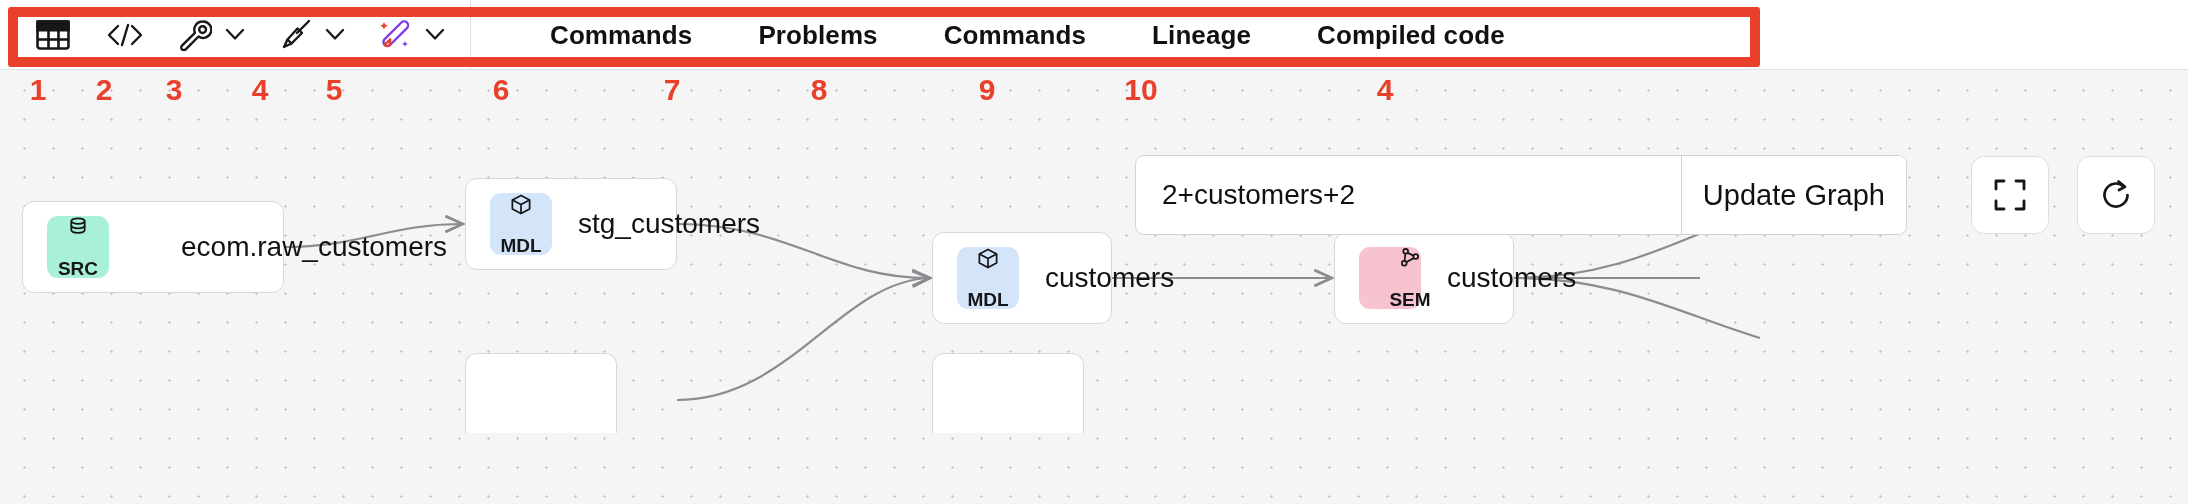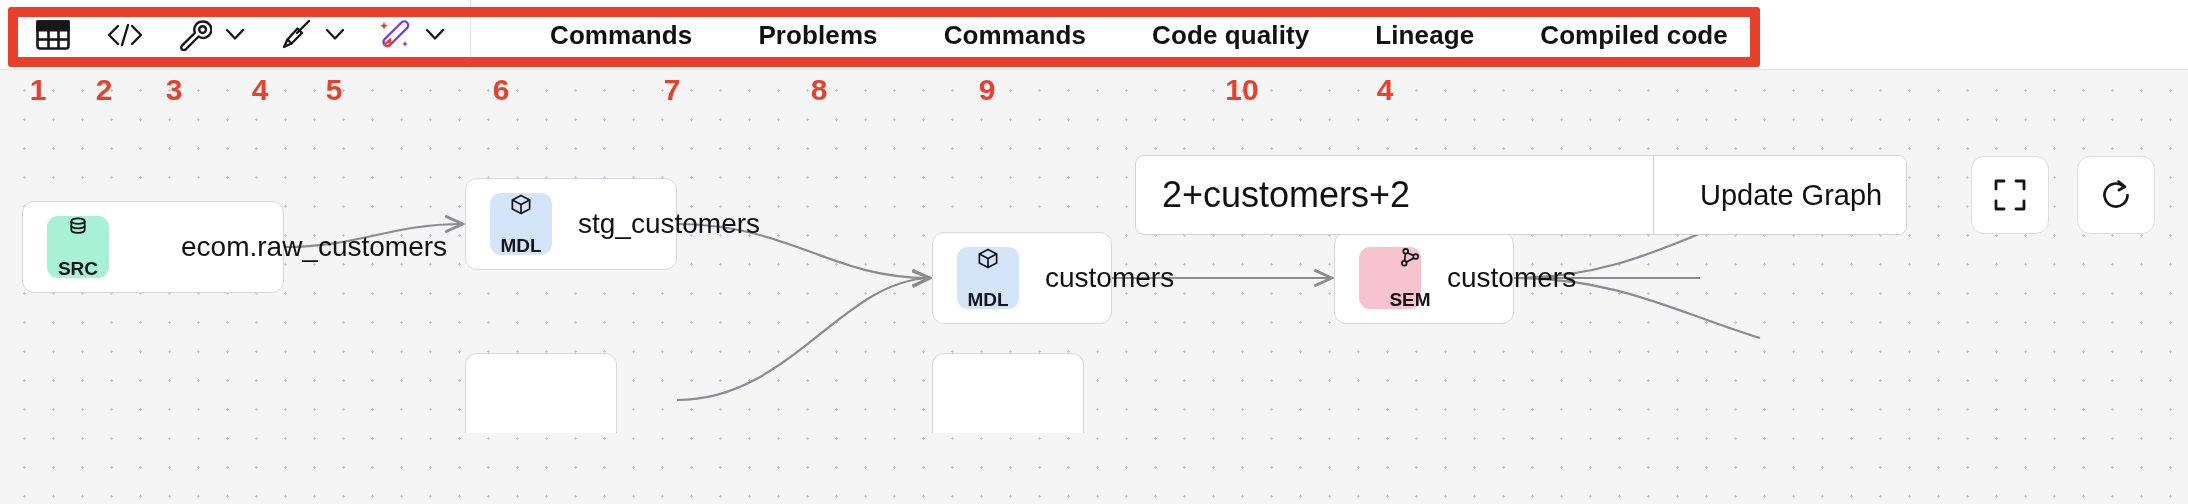--- a/index.html
+++ b/index.html
@@ -75,25 +75,25 @@
   .searchbar {
     position: absolute; left: 1135px; top: 85px;
     width: 772px; height: 80px;
     background: #ffffff; border: 1px solid #d3d3d7; border-radius: 9px;
     display: flex; align-items: stretch; overflow: hidden;
     z-index: 6;
   }
   .search-input {
     flex: 1; border: none; outline: none; background: transparent;
     font-family: "Liberation Sans", sans-serif;
-    font-size: 36px; color: #111113; padding: 0 26px;
+    font-size: 28px; color: #111113; padding: 0 26px;
   }
   .update-btn {
     display: flex; align-items: center; justify-content: center;
-    padding: 0 46px; border-left: 1px solid #d3d3d7;
+    padding: 0 21px; border-left: 1px solid #d3d3d7;
     font-size: 29px; color: #111113; cursor: pointer;
     background: #ffffff; white-space: nowrap;
   }
 
   .ctrl-btn {
     position: absolute; top: 86px;
     width: 78px; height: 78px;
     background: #ffffff; border: 1px solid #dedee1; border-radius: 13px;
     display: flex; align-items: center; justify-content: center;
     cursor: pointer; z-index: 6;
@@ -190,40 +190,39 @@
             <polyline points="2,2 10,10.5 18,2"></polyline>
           </svg>
         </div>
       </div>
     </div>
 
     <div class="tabs">
       <div class="tab">Commands</div>
       <div class="tab">Problems</div>
       <div class="tab">Commands</div>
-      <div class="tab">Code quality</div>
       <div class="tab">Lineage</div>
       <div class="tab">Compiled code</div>
     </div>
   </div>
 
   <div class="annot-box"></div>
 
   <div class="canvas">
 
     <div class="num" style="left:38px;">1</div>
     <div class="num" style="left:104px;">2</div>
     <div class="num" style="left:174px;">3</div>
     <div class="num" style="left:260px;">4</div>
     <div class="num" style="left:334px;">5</div>
     <div class="num" style="left:501px;">6</div>
     <div class="num" style="left:672px;">7</div>
     <div class="num" style="left:819px;">8</div>
     <div class="num" style="left:987px;">9</div>
-    <div class="num" style="left:1242px;">10</div>
+    <div class="num" style="left:1141px;">10</div>
     <div class="num" style="left:1385px;">4</div>
 
     <svg class="edges" viewBox="0 0 2188 434">
       <defs>
         <marker id="arw" markerWidth="9" markerHeight="9" refX="7.6" refY="4.5" orient="auto">
           <path d="M0,0.9 L8,4.5 L0,8.1" fill="none" stroke="#8b8b90" stroke-width="1.3"></path>
         </marker>
       </defs>
       <g fill="none" stroke="#8b8b90" stroke-width="2.2">
         <path d="M284,177 C360,177 390,154 462,154" marker-end="url(#arw)"></path>

